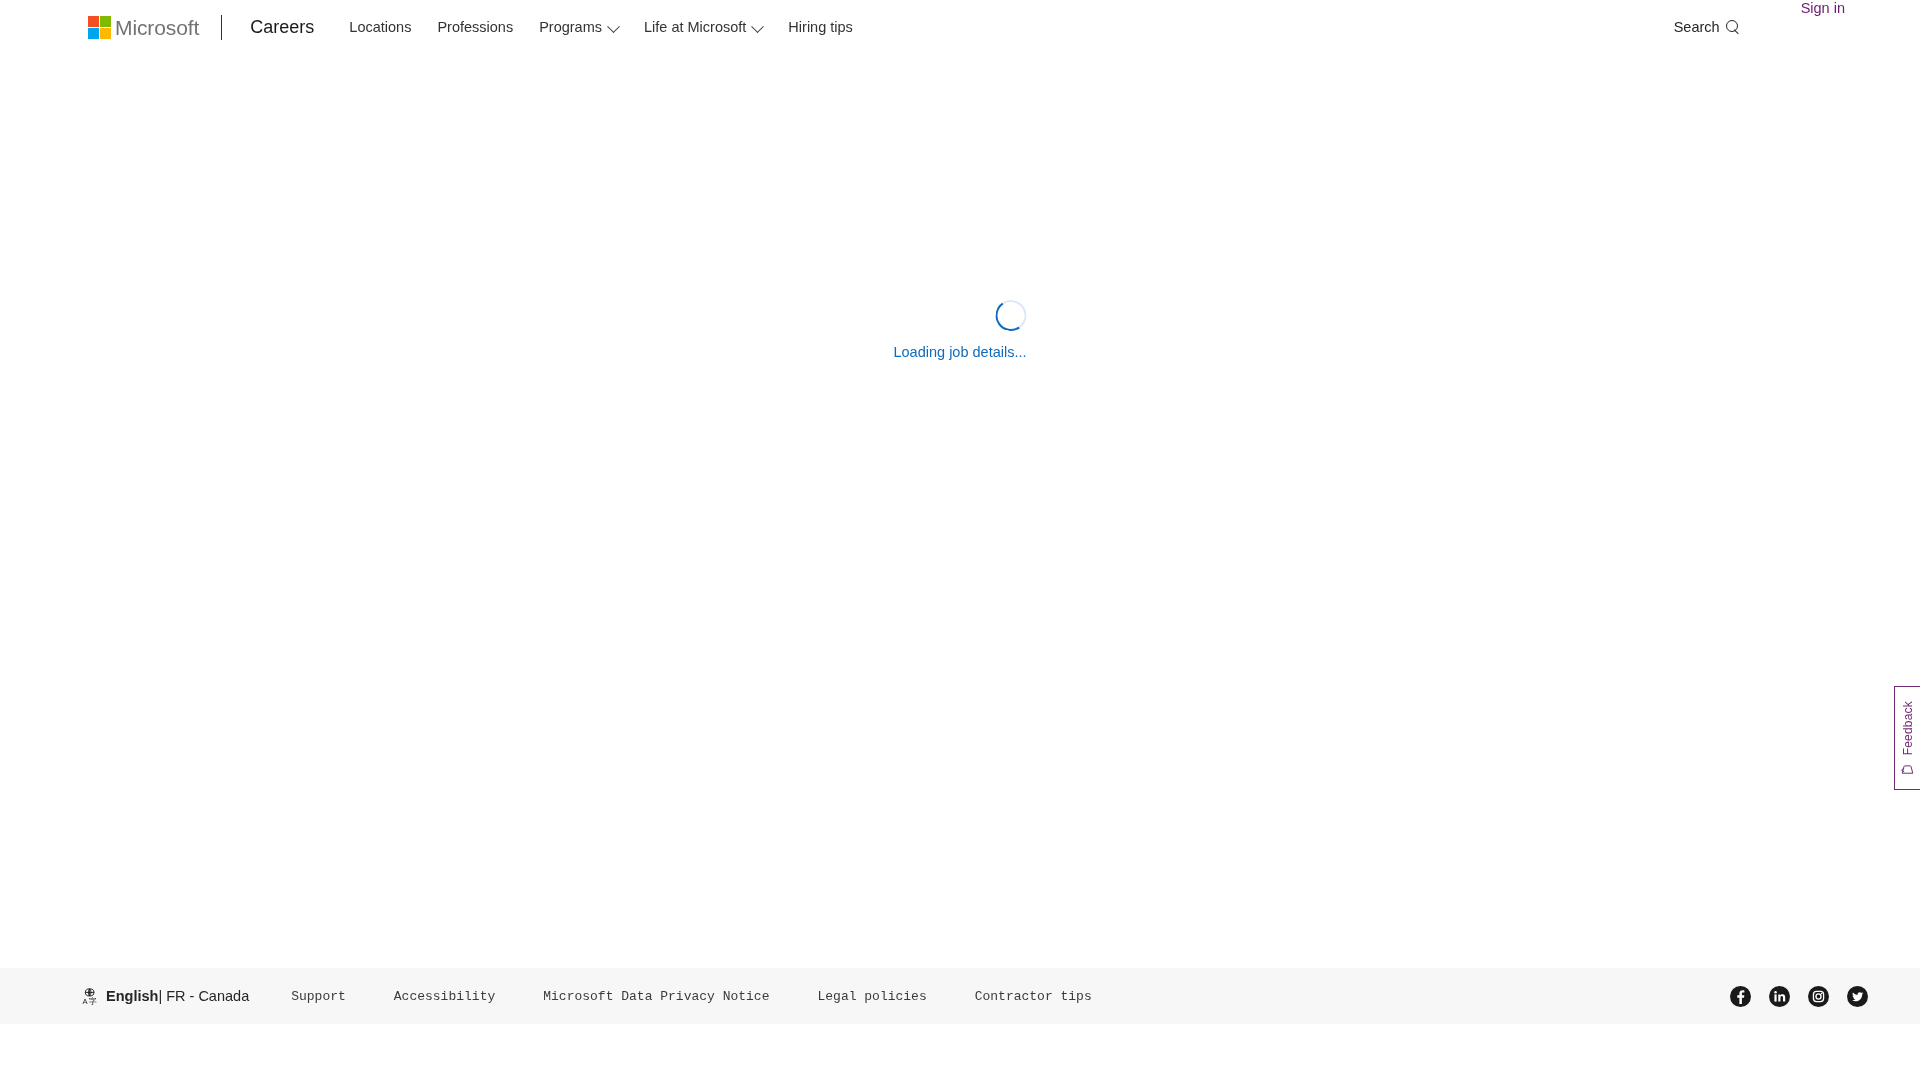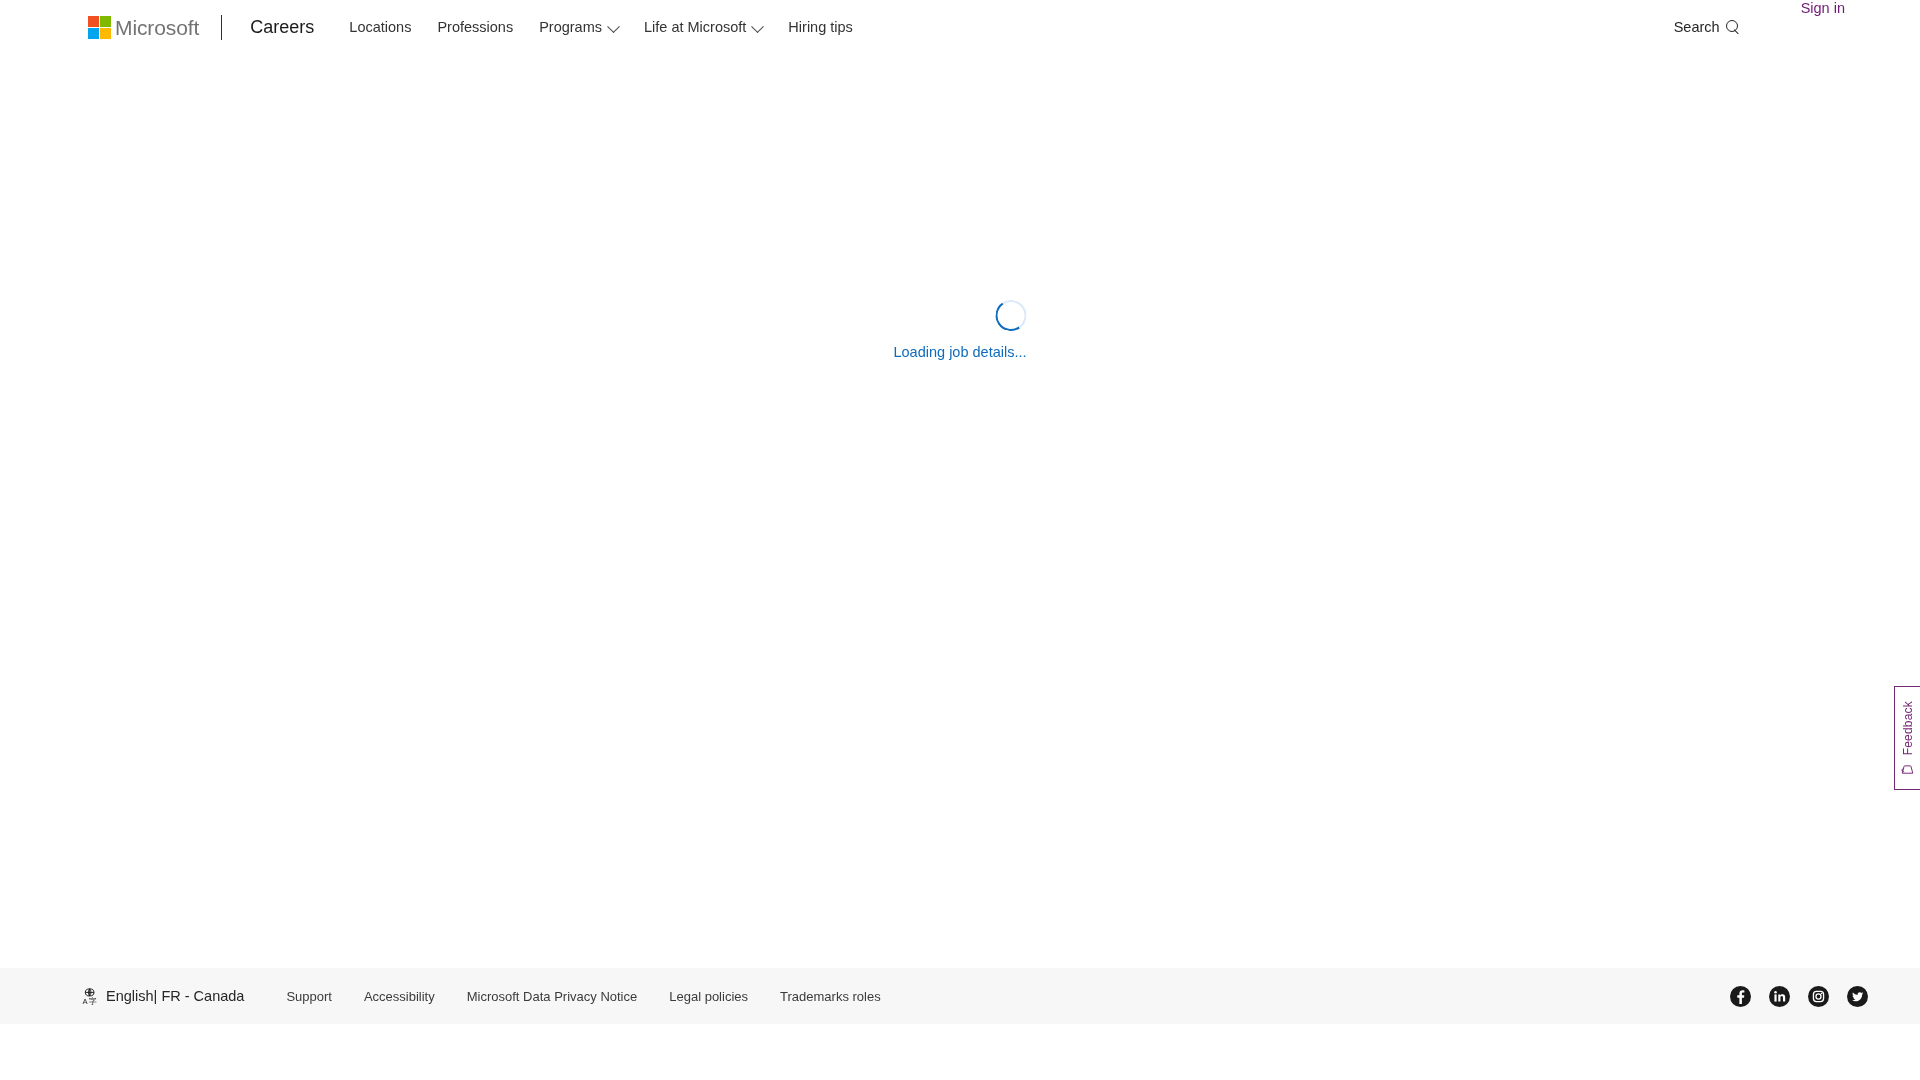--- a/index.html
+++ b/index.html
@@ -215,33 +215,34 @@
     gap: 7px;
     margin-left: 82px;
     cursor: pointer;
     white-space: nowrap;
   }
   .lang-icon { width: 17px; height: 17px; flex: 0 0 auto; }
   .lang-text {
     font-size: 14.5px;
     color: #262626;
   }
-  .lang-text b { font-weight: normal; }
+  .lang-text b { font-weight: bold; }
   .lang-text span.sep { color: #262626; }
   .footer-link {
     font-size: 13px;
     color: #3b3b3b;
     white-space: nowrap;
     cursor: pointer;
   }
   .footer-links-group {
     display: flex;
     align-items: center;
-    gap: 0;
+    gap: 16px;
     margin-left: 26px;
+    font-family: Liberation Mono, monospace;
   }
   .footer-links-group .footer-link { padding: 0 16px; }
   .socials {
     position: absolute;
     right: 52px;
     display: flex;
     align-items: center;
     gap: 18px;
   }
   .social-icon {
@@ -387,21 +388,21 @@
       <div class="lang-text">
         <b>English</b><span class="sep">|</span> <span>FR - Canada</span>
       </div>
     </div>
 
     <div class="footer-links-group">
       <div class="footer-link">Support</div>
       <div class="footer-link">Accessibility</div>
       <div class="footer-link">Microsoft Data Privacy Notice</div>
       <div class="footer-link">Legal policies</div>
-      <div class="footer-link">Trademarks roles</div>
+      <div class="footer-link">Contractor tips</div>
     </div>
 
     <div class="socials">
       <a class="social-icon">
         <svg viewBox="0 0 24 24" width="21" height="21" aria-hidden="true">
           <path fill="#ffffff" d="M13.6 20.5v-7.1h2.4l.36-2.78H13.6V8.84c0-.8.22-1.35 1.37-1.35h1.47V5.01c-.25-.03-1.13-.11-2.14-.11-2.12 0-3.57 1.3-3.57 3.67v2.05H8.3v2.78h2.43v7.1h2.87z"></path>
         </svg>
       </a>
       <a class="social-icon">
         <svg viewBox="0 0 24 24" width="21" height="21" aria-hidden="true">

